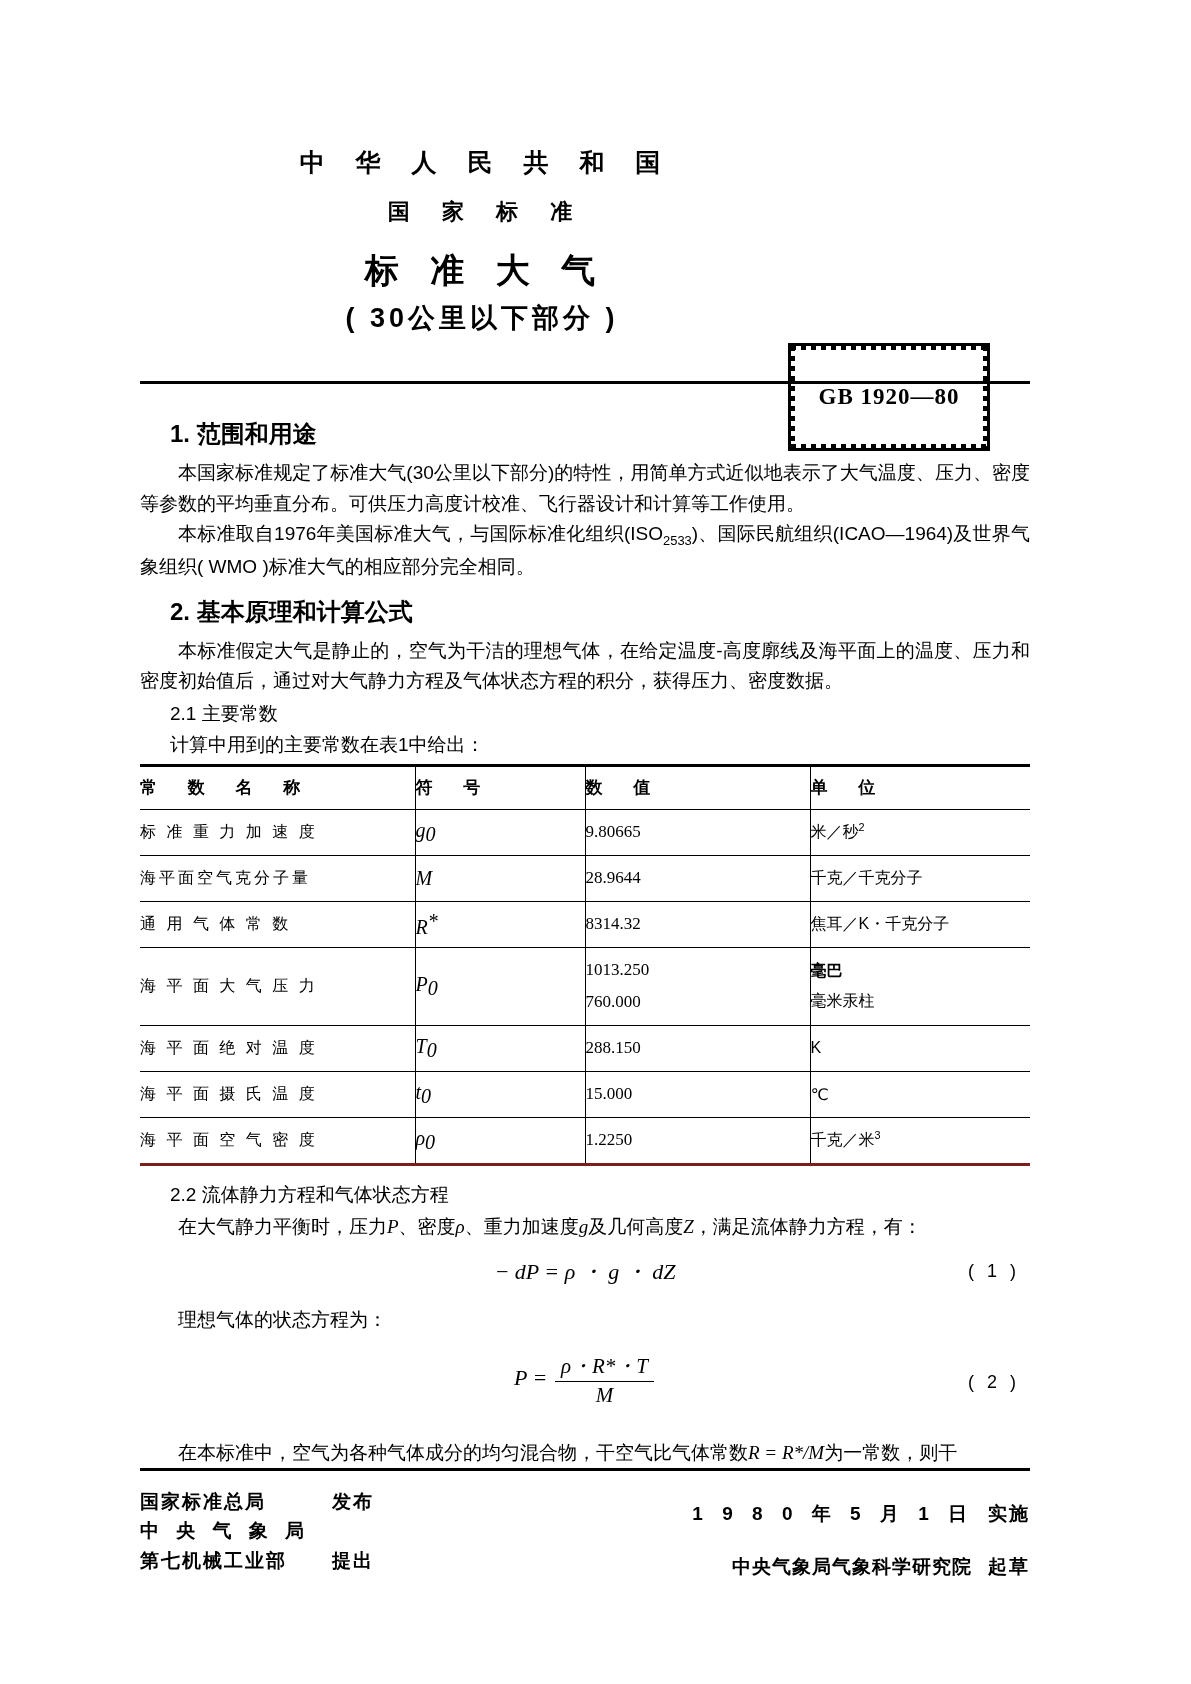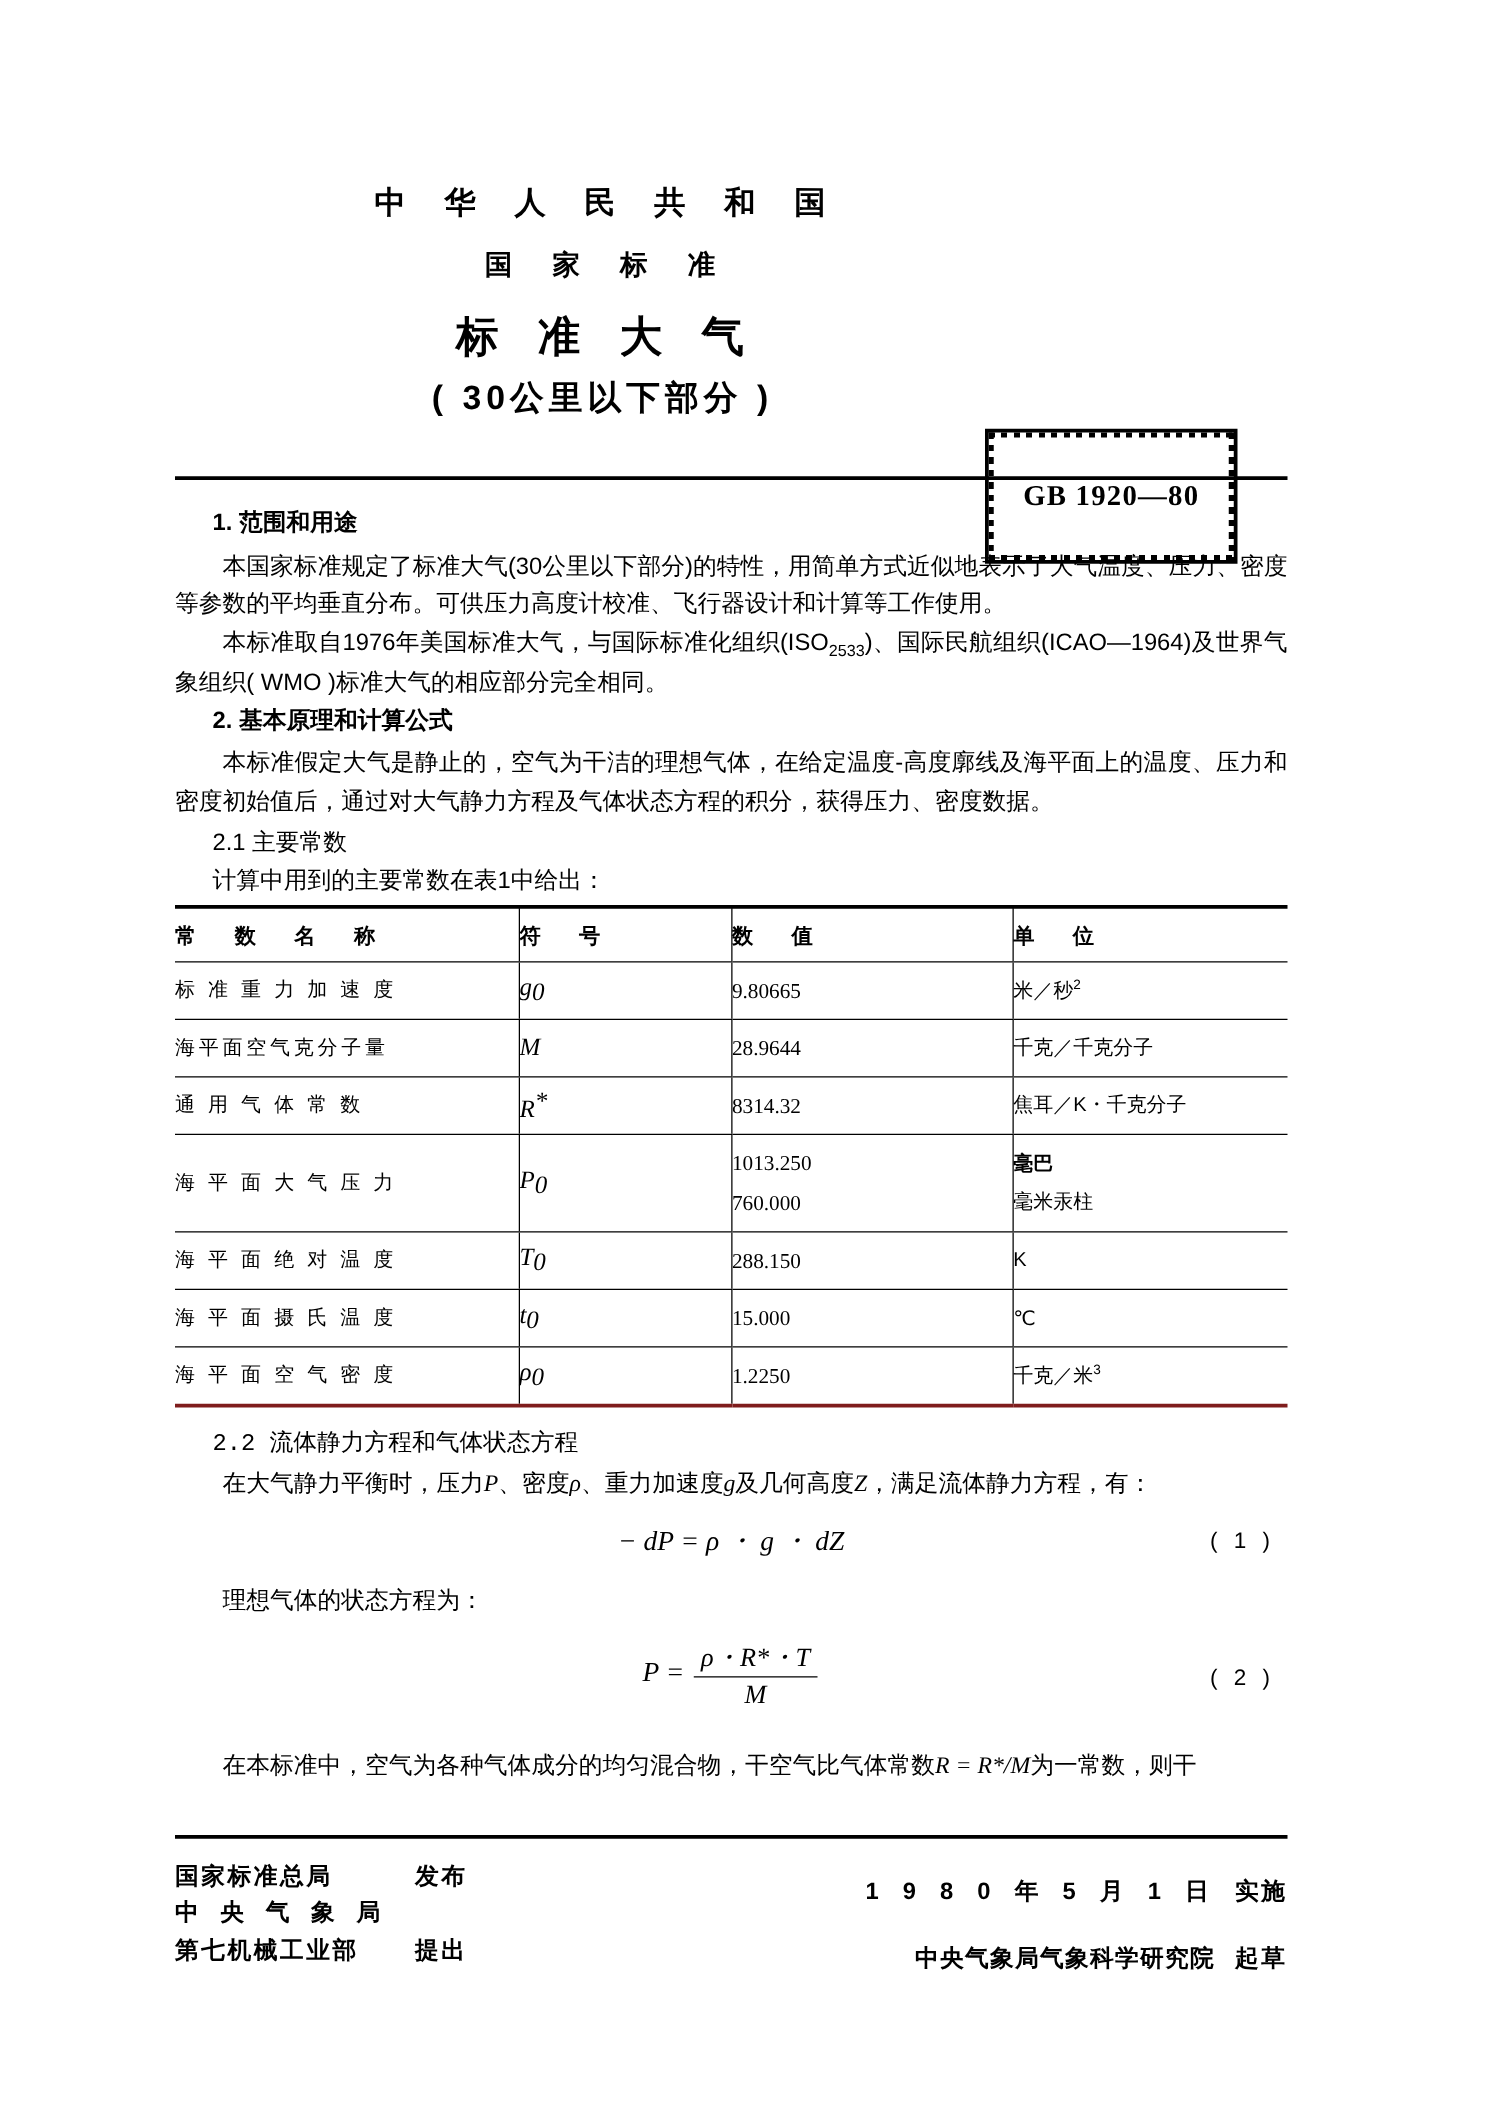--- a/index.html
+++ b/index.html
@@ -109,22 +109,22 @@
   
   .content {
     position: absolute;
     left: 140px;
     top: 405px;
     width: 890px;
   }
   .sec-head {
     font-family: "Liberation Sans", "DejaVu Sans", sans-serif;
     font-weight: bold;
-    font-size: 19px;
-    margin: 0 0 6px 30px;
+    font-size: 24px;
+    margin: 12px 0 6px 30px;
     line-height: 1.45;
   }
   .para {
     font-family: "Liberation Sans", "DejaVu Sans", sans-serif;
     font-size: 19px;
     line-height: 1.62;
     margin: 0;
     text-align: justify;
   }
   .para.indent { text-indent: 38px; }
@@ -399,21 +399,21 @@
 
         <tr>
           <td><span class="cname">海 平 面 空 气 密 度</span></td>
           <td><span class="sym">ρ</span><sub class="sym">0</sub></td>
           <td><span class="val">1.2250</span></td>
           <td><span class="unit">千克／米</span><sup>3</sup></td>
         </tr>
       </tbody>
     </table>
 
-    <div class="sub-head" style="margin-top:14px;font-family:Liberation Mono, monospace;">2.2 流体静力方程和气体状态方程</div>
+    <div class="sub-head" style="margin-top:14px;">2.2 流体静力方程和气体状态方程</div>
 
     <p class="para indent" style="margin-top:2px;"><span>在大气静力平衡时，压力</span><span class="ital">P</span><span>、密度</span><span class="ital">ρ</span><span>、重力加速度</span><span class="ital">g</span><span>及几何高度</span><span class="ital">Z</span><span>，满足流体静力方程，有：</span></p>
 
     <div class="eqwrap">
       <span class="eq ital">− dP = ρ ・ g ・ dZ</span>
       <span class="eqnum">( 1 )</span>
     </div>
 
     <p class="para indent" style="margin-top:12px;">理想气体的状态方程为：</p>
 

